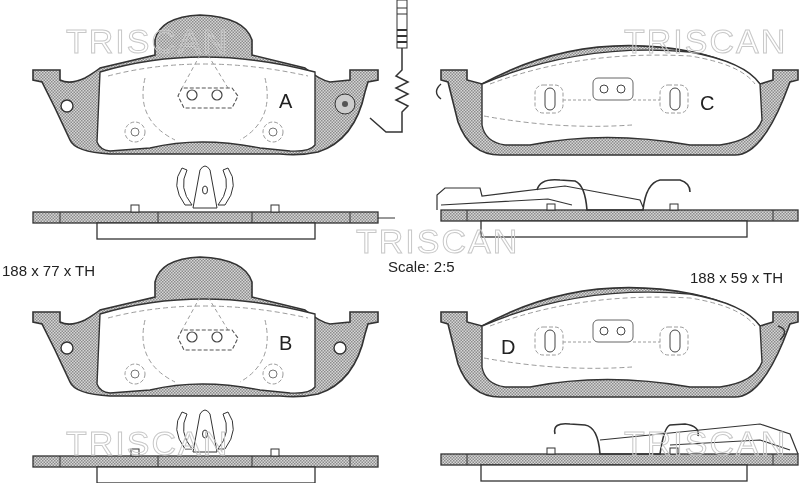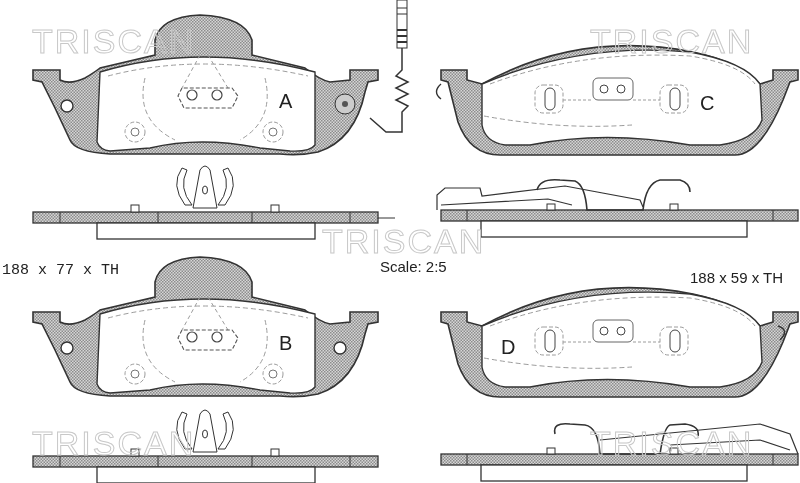--- a/index.html
+++ b/index.html
@@ -1,19 +1,19 @@
 <!DOCTYPE html>
 <html><head>
   <meta charset="utf-8">
   <style>
     html, body { margin: 0; padding: 0; background: #ffffff; }
     body { width: 800px; height: 483px; position: relative; overflow: hidden; font-family: "Liberation Sans", sans-serif; }
     svg.drawing { position: absolute; left: 0; top: 0; width: 800px; height: 483px; }
     .label { position: absolute; font-family: "Liberation Sans", sans-serif; color: #222; font-size: 15px; white-space: nowrap; }
-    .watermark { position: absolute; font-family: "Liberation Sans", sans-serif; font-size: 34px; letter-spacing: 2px; color: transparent; -webkit-text-stroke: 1px #c8c8c8; white-space: nowrap; }
+    .watermark { position: absolute; font-family: "Liberation Sans", sans-serif; font-size: 34px; letter-spacing: 2px; color: transparent; -webkit-text-stroke: 1px #c8c8c8; white-space: nowrap; margin-left: 34px; }
     .pad-letter { position: absolute; font-family: "Liberation Sans", sans-serif; font-size: 20px; color: #222; }
   </style>
 </head>
 <body>
 
 <svg class="drawing" viewBox="0 0 800 483" xmlns="http://www.w3.org/2000/svg">
   <defs>
     <pattern id="hatch" width="3" height="3" patternUnits="userSpaceOnUse">
       <rect width="3" height="3" fill="#d6d6d6"></rect>
       <rect width="1.5" height="1.5" fill="#8c8c8c"></rect>
@@ -133,15 +133,15 @@
 <div class="watermark" style="left:590px; top:22px;">TRISCAN</div>
 <div class="watermark" style="left:322px; top:222px;">TRISCAN</div>
 <div class="watermark" style="left:32px; top:424px;">TRISCAN</div>
 <div class="watermark" style="left:590px; top:424px;">TRISCAN</div>
 
 <div class="pad-letter" style="left:279px; top:90px;">A</div>
 <div class="pad-letter" style="left:279px; top:332px;">B</div>
 <div class="pad-letter" style="left:700px; top:92px;">C</div>
 <div class="pad-letter" style="left:501px; top:336px;">D</div>
 
-<div class="label" style="left:2px; top:262px;font-family:Liberation Mono, monospace;">188 x 77 x TH</div>
-<div class="label" style="left:380px; top:258px;">Scale: 2:5</div>
+<div class="label" style="left:2px; top:262px;">188 x 77 x TH</div>
+<div class="label" style="left:388px; top:258px;">Scale: 2:5</div>
 <div class="label" style="left:690px; top:269px;">188 x 59 x TH</div>
 
 </body></html>

